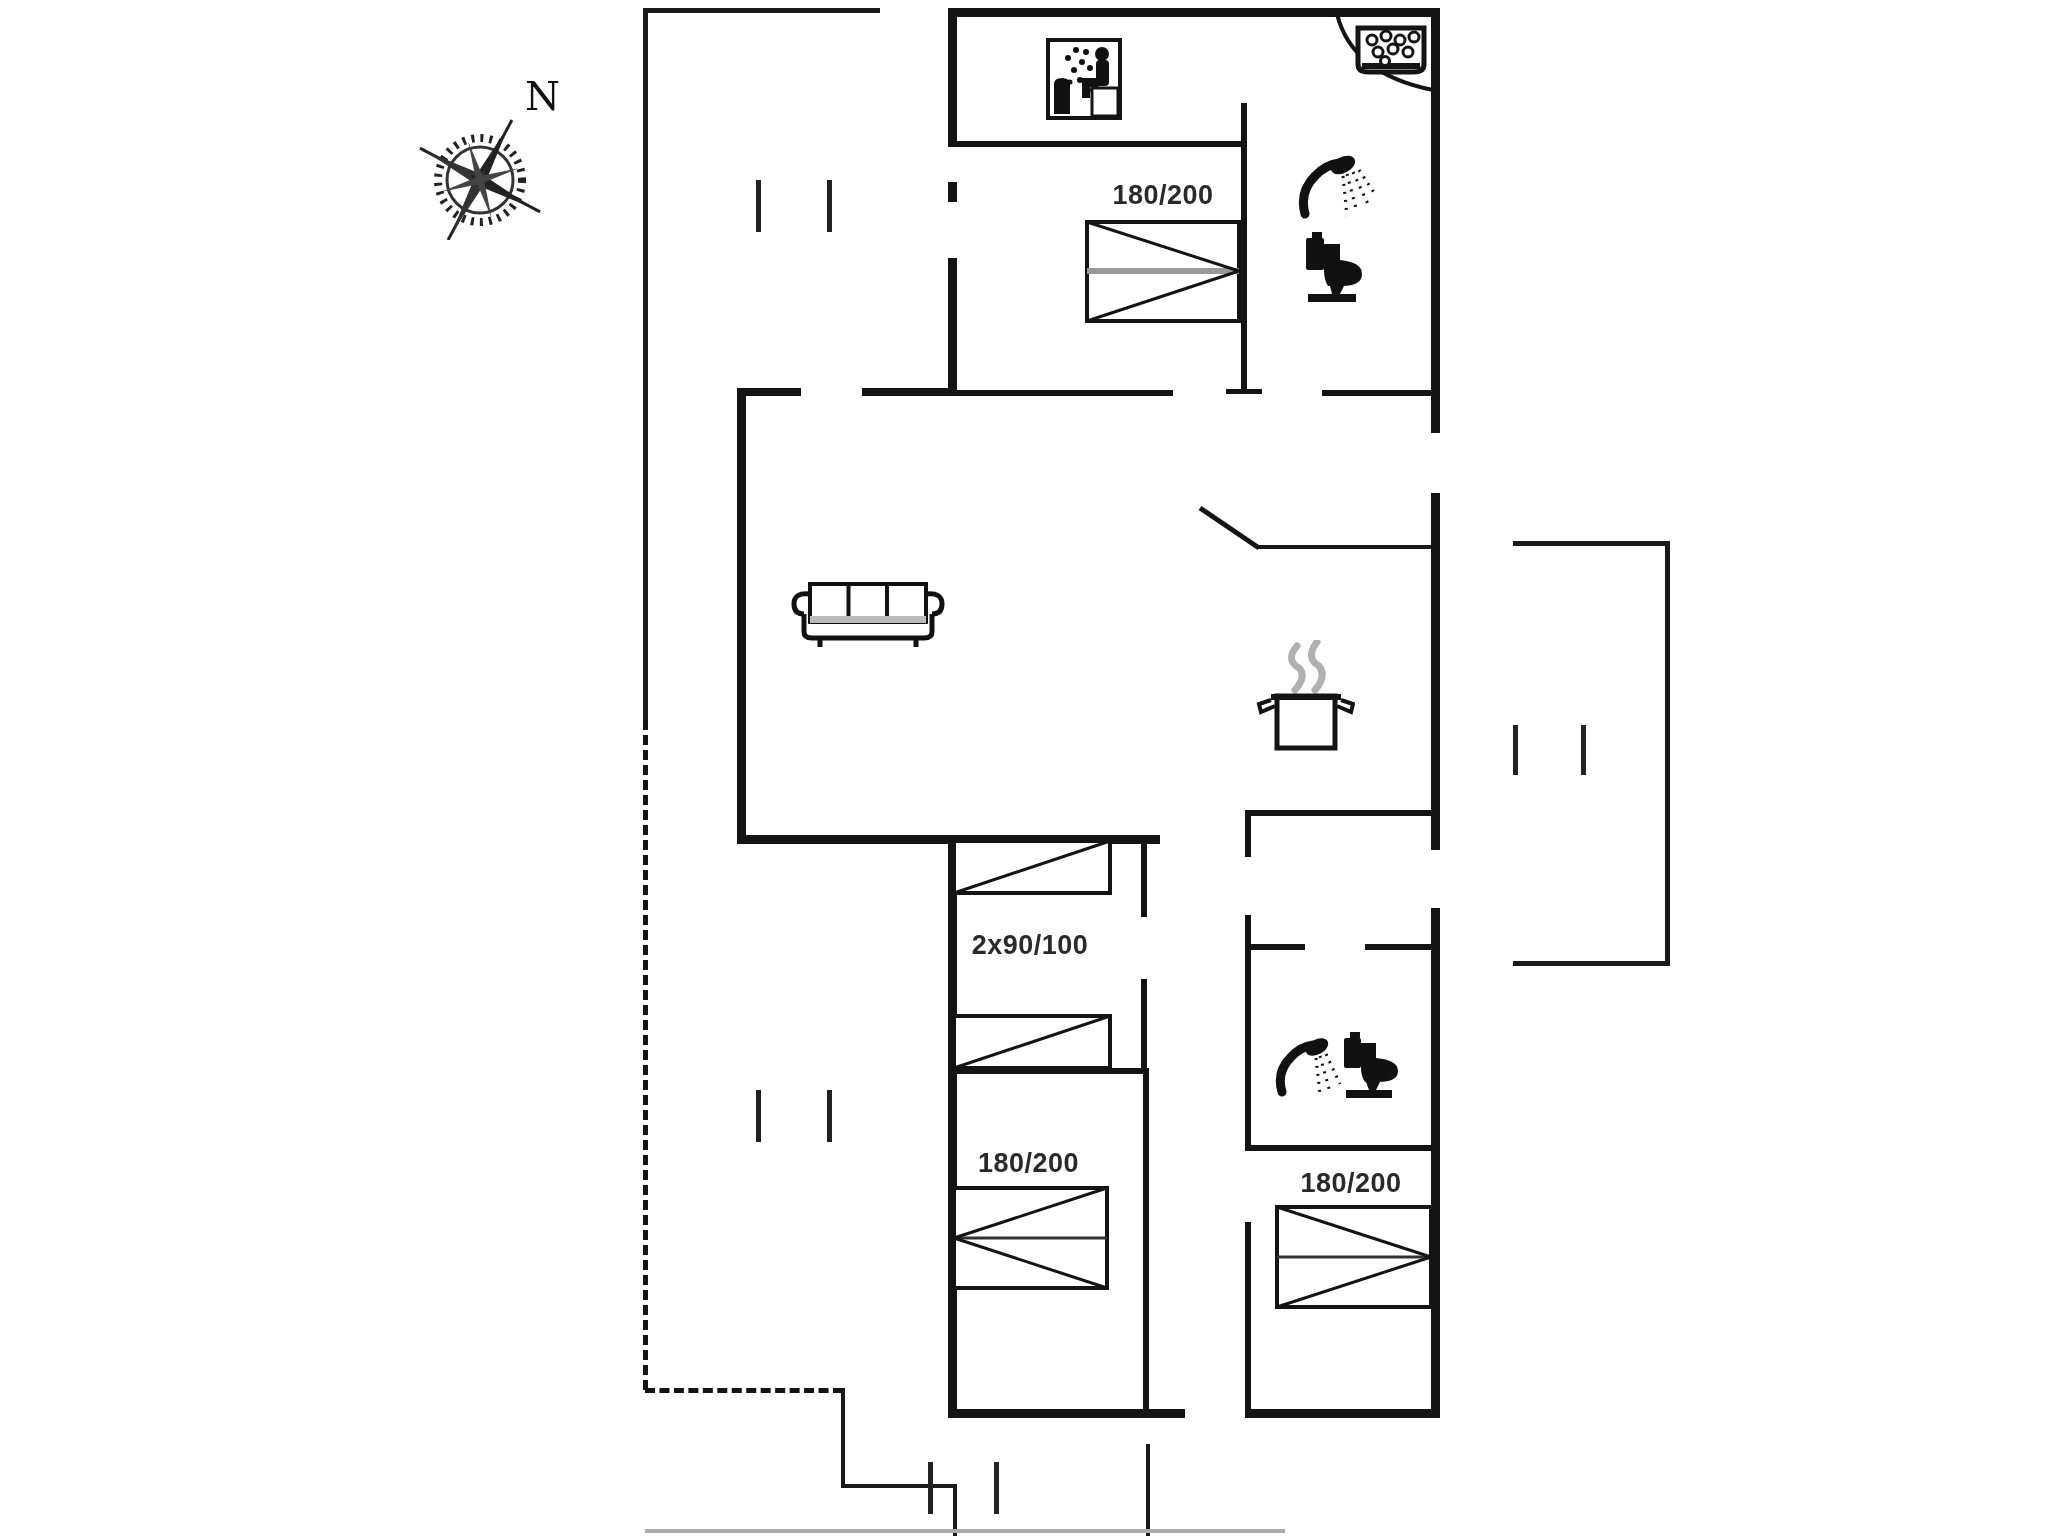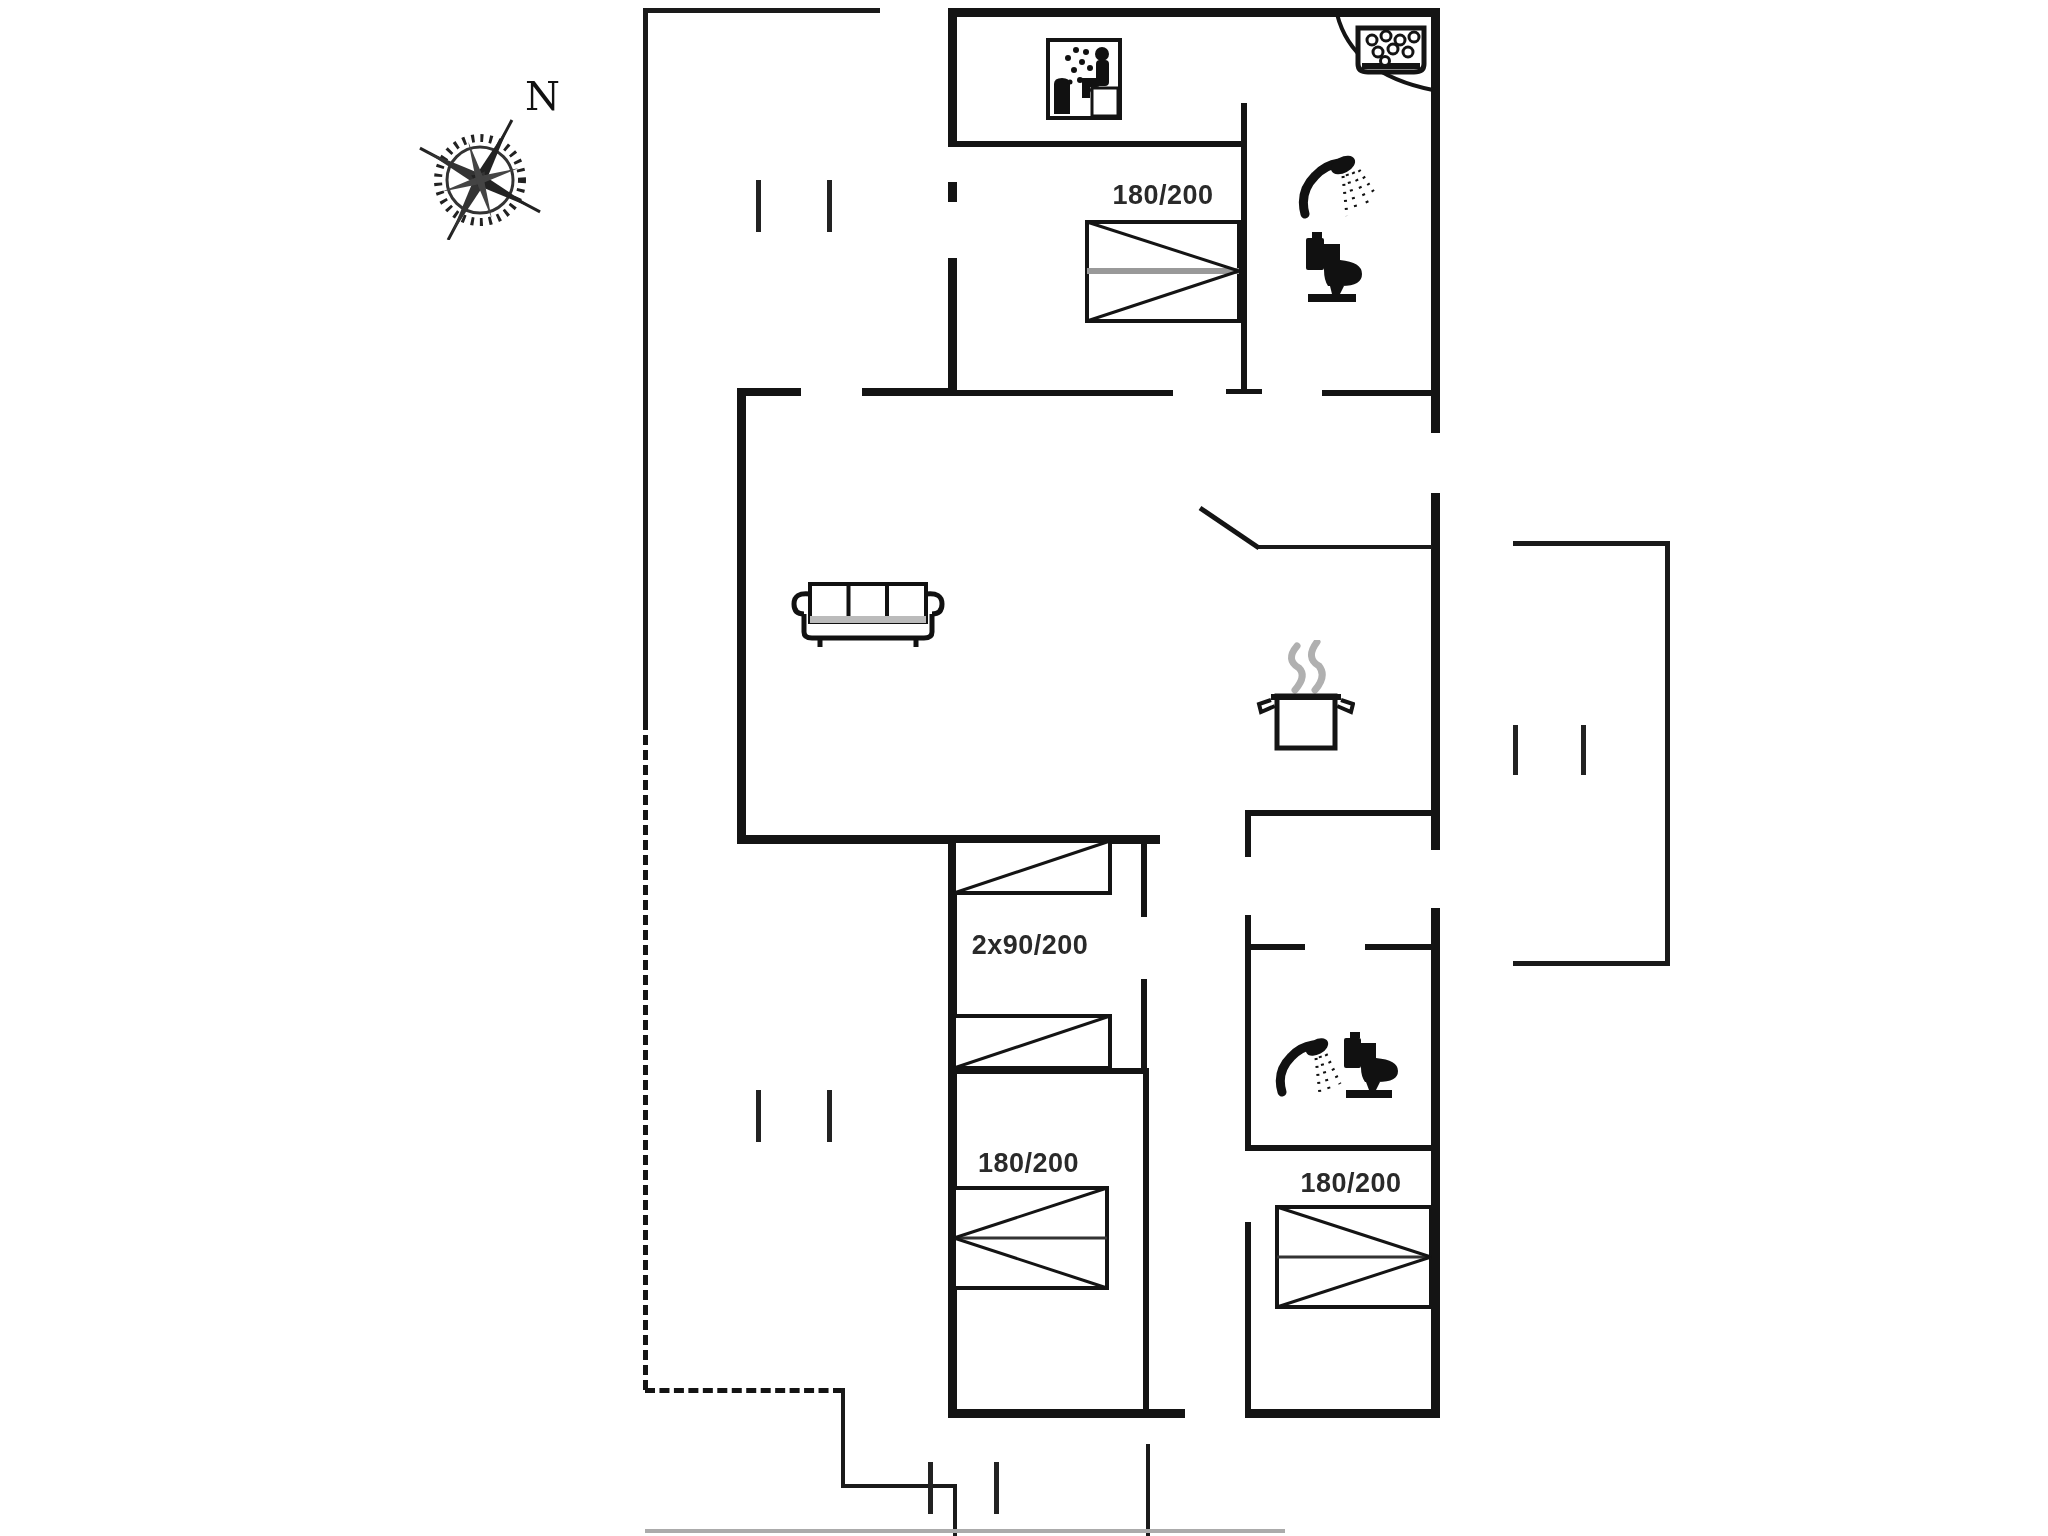--- a/index.html
+++ b/index.html
@@ -105,21 +105,21 @@
       <line x1="2" y1="101" x2="154" y2="51" stroke="#141414" stroke-width="3"></line>
     </svg>
   </div>
 
   <div class="icon" style="left:952px;top:839px;">
     <svg width="160" height="56">
       <rect x="2" y="2" width="156" height="52" fill="#fff" stroke="#141414" stroke-width="4"></rect>
       <line x1="2" y1="54" x2="158" y2="2" stroke="#141414" stroke-width="3"></line>
     </svg>
   </div>
-  <div class="label" style="left:940px;top:930px;width:180px;">2x90/200</div>
+  <div class="label" style="left:940px;top:930px;width:180px;">2x90/100</div>
   <div class="icon" style="left:952px;top:1014px;">
     <svg width="160" height="56">
       <rect x="2" y="2" width="156" height="52" fill="#fff" stroke="#141414" stroke-width="4"></rect>
       <line x1="2" y1="54" x2="158" y2="2" stroke="#141414" stroke-width="3"></line>
     </svg>
   </div>
 
   <div class="label" style="left:950px;top:1148px;width:157px;">180/200</div>
   <div class="icon" style="left:952px;top:1186px;">
     <svg width="157" height="104">

